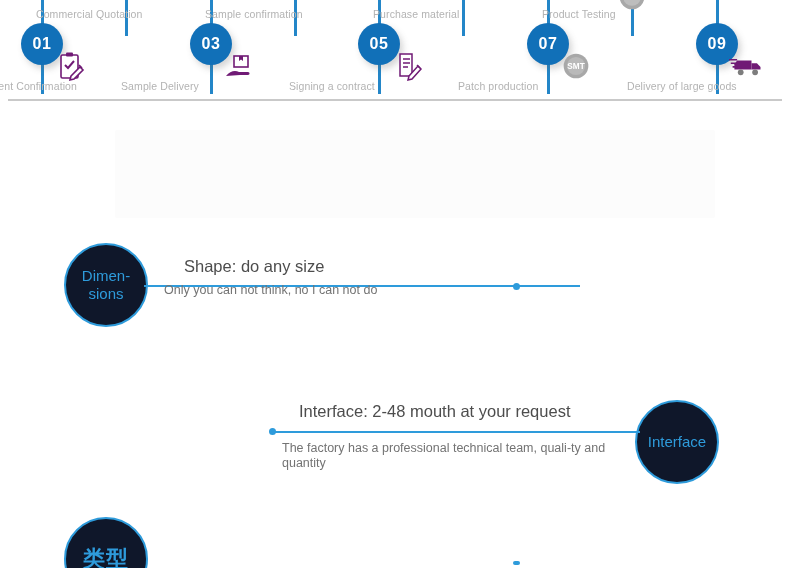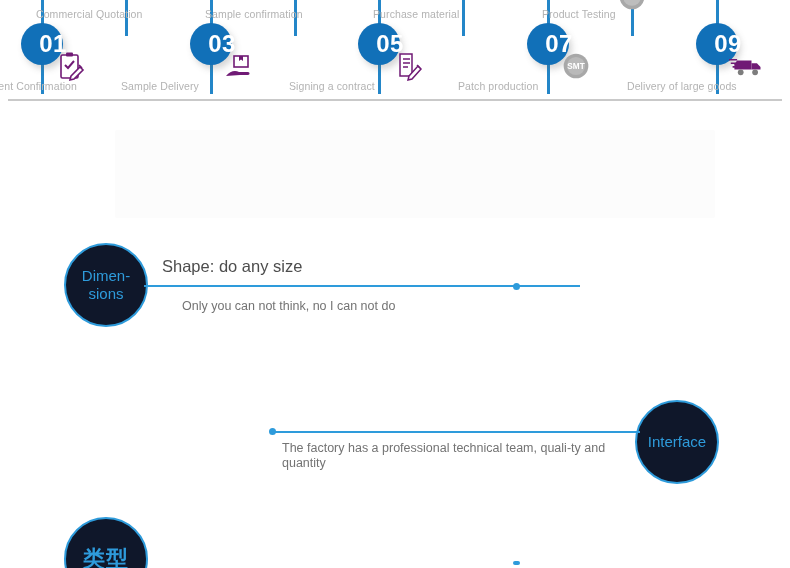--- a/index.html
+++ b/index.html
@@ -72,27 +72,27 @@
   .pin .tail {
     position: absolute;
     left: 11px; top: -14px;
     width: 20px; height: 30px;
     background: #1170b8;
     border-radius: 0 0 50% 50% / 0 0 70% 70%;
     transform: scaleX(1);
   }
   .pin .num {
     position: absolute;
-    left: 11px; top: 0;
+    left: 0; top: 0;
     width: 42px;
     height: 42px;
     line-height: 42px;
     text-align: center;
     color: #ffffff;
-    font-size: 24px;
+    font-size: 16px;
     font-weight: bold;
     letter-spacing: 0.5px;
     z-index: 3;
   }
 
   .tl-label {
     position: absolute;
     width: 180px;
     text-align: left;
     font-size: 10.5px;
@@ -160,34 +160,35 @@
     width: 7px;
     height: 7px;
     border-radius: 50%;
     background: #2e9bdb;
   }
   .ftitle {
     position: absolute;
     font-size: 16.5px;
     color: #4d4d4d;
     white-space: nowrap;
+    margin-left: 22px;
   }
   .fsub {
     position: absolute;
     font-size: 12.5px;
     color: #737373;
     line-height: 15px;
   }
 
   
   #row-dimensions { left: 64px; top: 243px; width: 470px; height: 90px; }
   #row-dimensions .fcircle { left: 0; top: 0; }
   #row-dimensions .fline { left: 80px; top: 42px; width: 436px; }
   #row-dimensions .ftitle { left: 98px; top: 14px; }
-  #row-dimensions .fsub { left: 100px; top: 56px; width: 380px; margin-left: 18px; }
+  #row-dimensions .fsub { left: 100px; top: 40px; width: 380px; }
 
   
   #row-interface { left: 268px; top: 389px; width: 470px; height: 90px; }
   #row-interface .fcircle { left: 367px; top: 11px; }
   #row-interface .fline { left: 6px; top: 42px; width: 366px; }
   #row-interface .ftitle { left: 9px; top: 13px; }
   #row-interface .fsub { left: 14px; top: 52px; width: 336px; }
 
   
   #row-type { left: 64px; top: 517px; width: 470px; height: 51px; }
@@ -372,20 +373,21 @@
   </div>
   <div class="fline"></div>
   <div class="ftitle">Shape: do any size</div>
   <div class="fsub">Only you can not think, no I can not do</div>
 </div>
 <div class="fdot" style="left:513px; top:283px;"></div>
 
 <div class="feature" id="row-interface">
   <div class="fcircle">Interface</div>
   <div class="fline"></div>
+  <div class="ftitle">Interface: 2-48 mouth at your request</div>
   <div class="fsub">The factory has a professional technical team, quali-ty and quantity</div>
 </div>
 <div class="fdot" style="left:269px; top:428px;"></div>
 
 <div class="feature" id="row-type">
   <div class="fcircle cn">类型</div>
 </div>
 <div class="bottom-dot"></div>
 
 </body></html>

